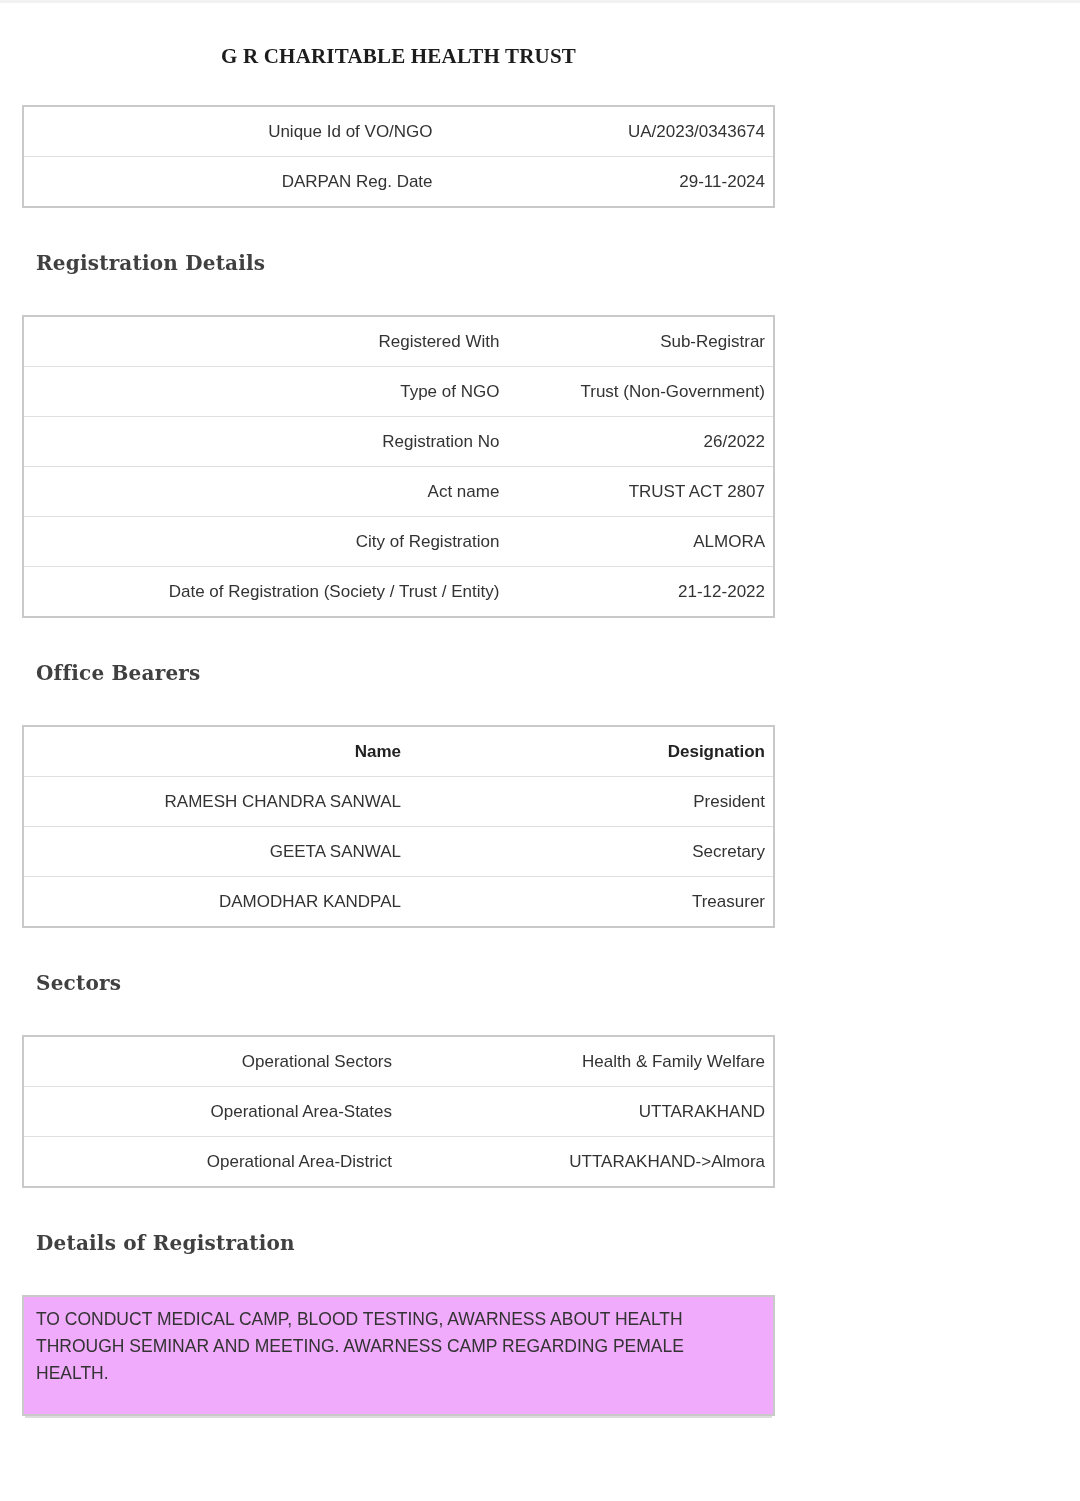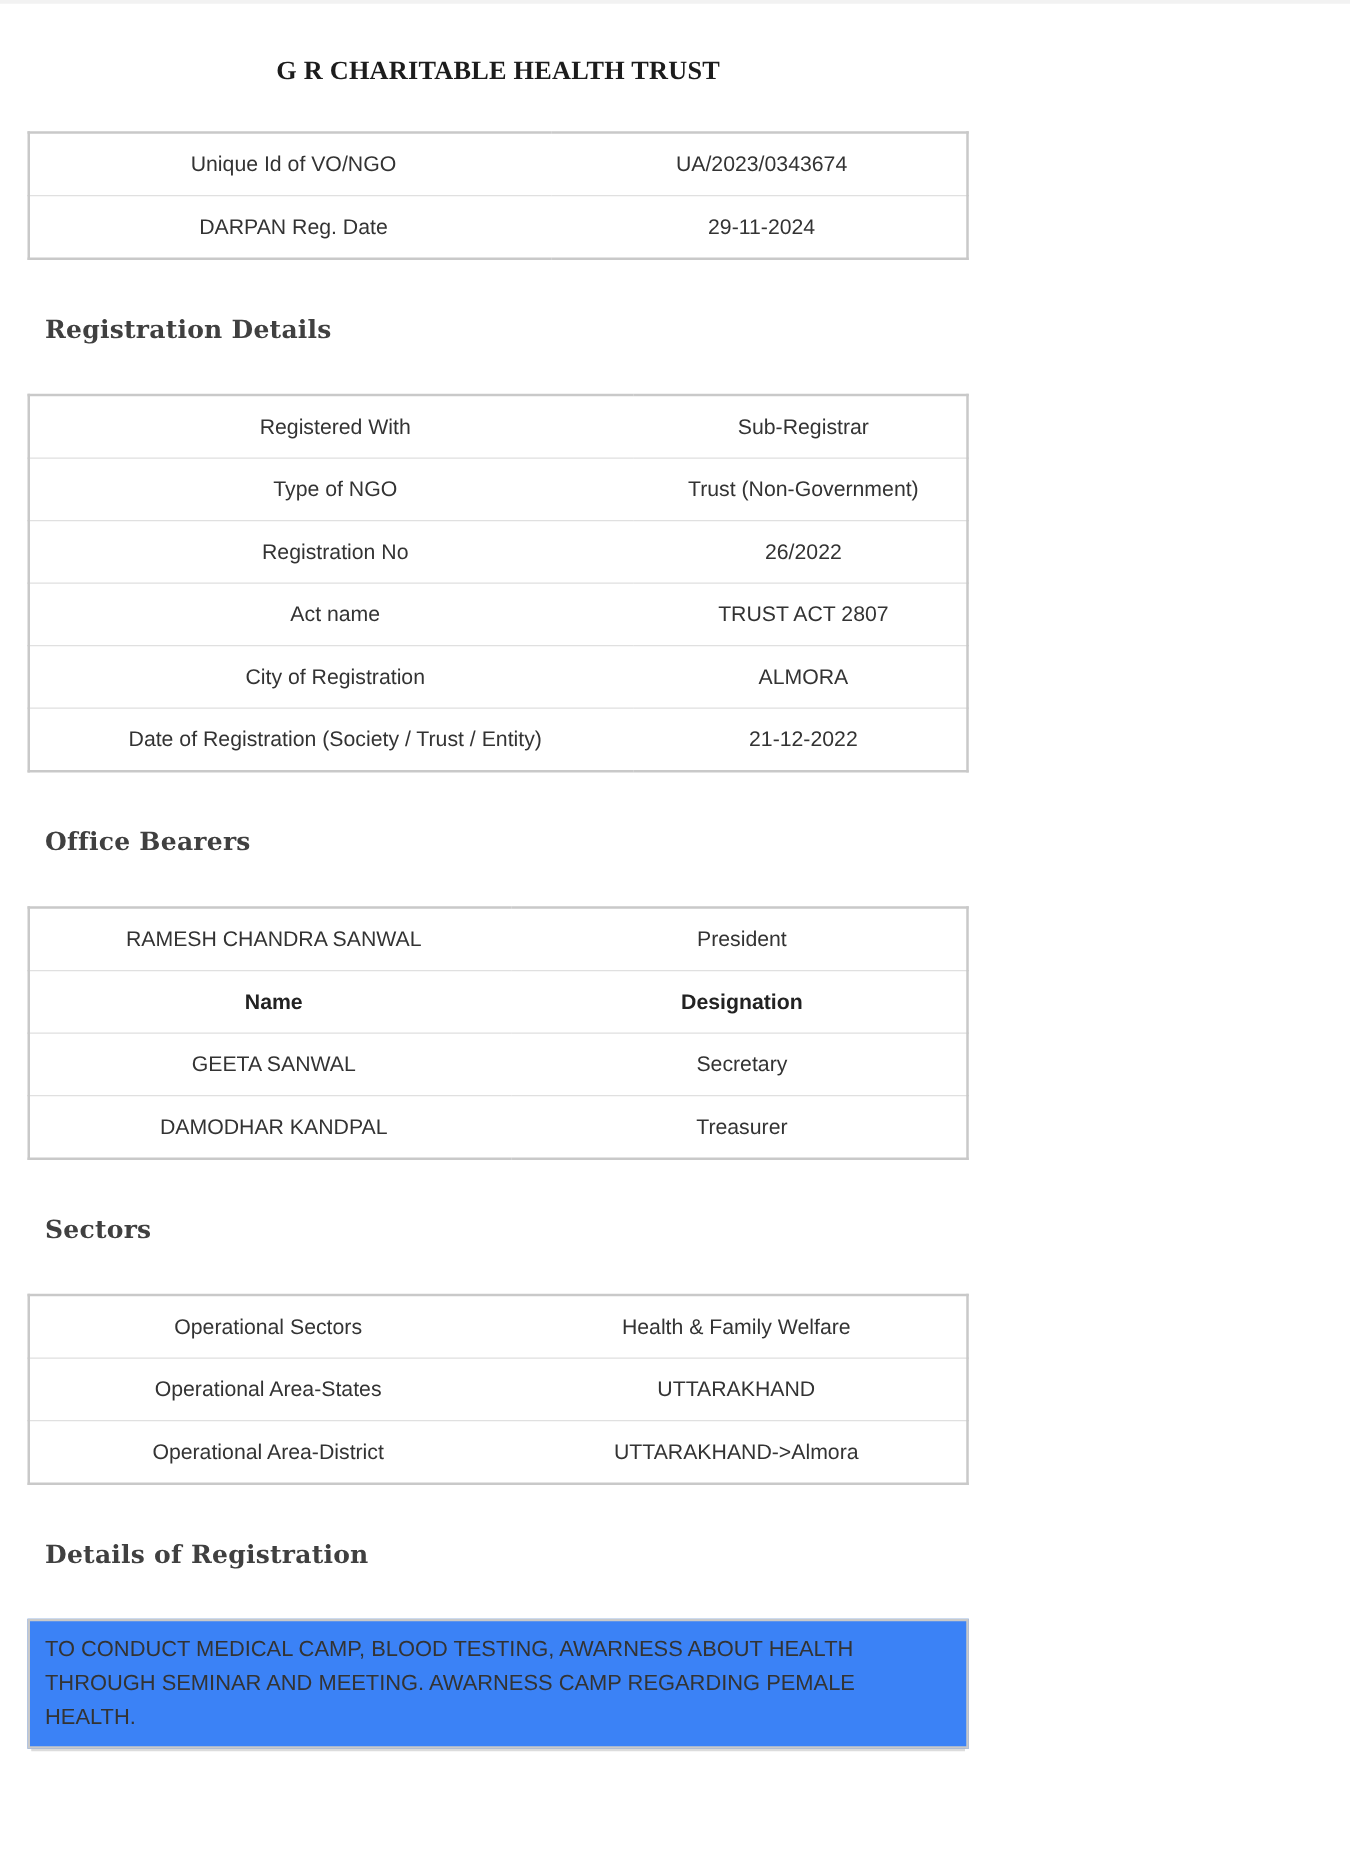--- a/index.html
+++ b/index.html
@@ -48,45 +48,45 @@
     border-collapse: collapse;
     border: 2px solid #c9c9c9;
     background: #ffffff;
   }
   table.kv td, table.kv th {
     height: 49px;
     padding: 0 8px 0 13px;
     font-size: 17px;
     font-weight: 400;
     color: #333333;
-    text-align: center;
+    text-align: right;
     vertical-align: middle;
     white-space: nowrap;
   }
   table.kv tr + tr td, table.kv tr + tr th {
     border-top: 1px solid #e0e0e0;
   }
   table.kv th {
     font-weight: 700;
     color: #222222;
   }
   
   table.split-56 td:first-child { width: 55.6%; }
   table.split-64 td:first-child { width: 64.5%; }
   table.split-51 td:first-child, table.split-51 th:first-child { width: 51.4%; }
   table.split-50 td:first-child { width: 50.2%; }
 
   .achievements-box {
     border: 2px solid #c9c9c9;
     box-shadow: 0 5px 0 -3px #dcdcdc;
-    padding: 9px 26px 10px 12px;
+    padding: 9px 26px 27px 12px;
     font-size: 17.5px;
     line-height: 27px;
     color: #333333;
-    background: #3b82f6;
+    background: #f0abfc;
   }
 </style>
 </head>
 <body>
 
 <div class="top-edge"></div>
 
 <div class="doc">
 
   <h1 class="doc-title">G R CHARITABLE HEALTH TRUST</h1>
@@ -133,26 +133,26 @@
         <td>21-12-2022</td>
       </tr>
     </tbody>
   </table>
 
   <h2 class="section-heading">Office Bearers</h2>
 
   <table class="kv split-51">
     <tbody>
       <tr>
+        <th>Name</th>
+        <th>Designation</th>
+      </tr>
+      <tr>
         <td>RAMESH CHANDRA SANWAL</td>
         <td>President</td>
-      </tr>
-      <tr>
-        <th>Name</th>
-        <th>Designation</th>
       </tr>
       <tr>
         <td>GEETA SANWAL</td>
         <td>Secretary</td>
       </tr>
       <tr>
         <td>DAMODHAR KANDPAL</td>
         <td>Treasurer</td>
       </tr>
     </tbody>

